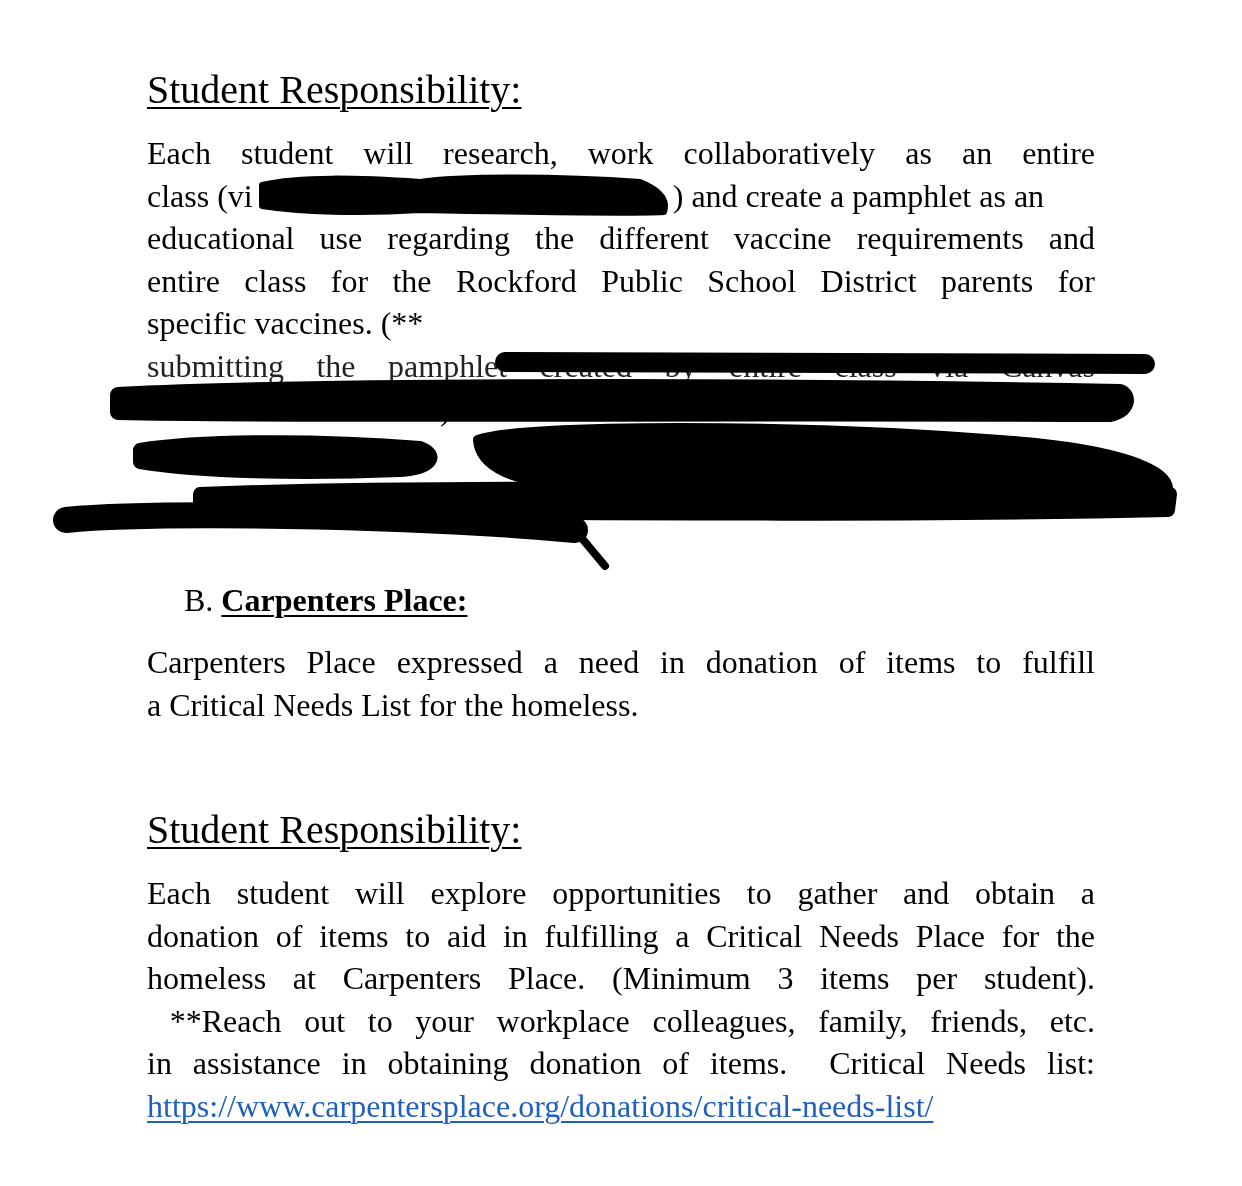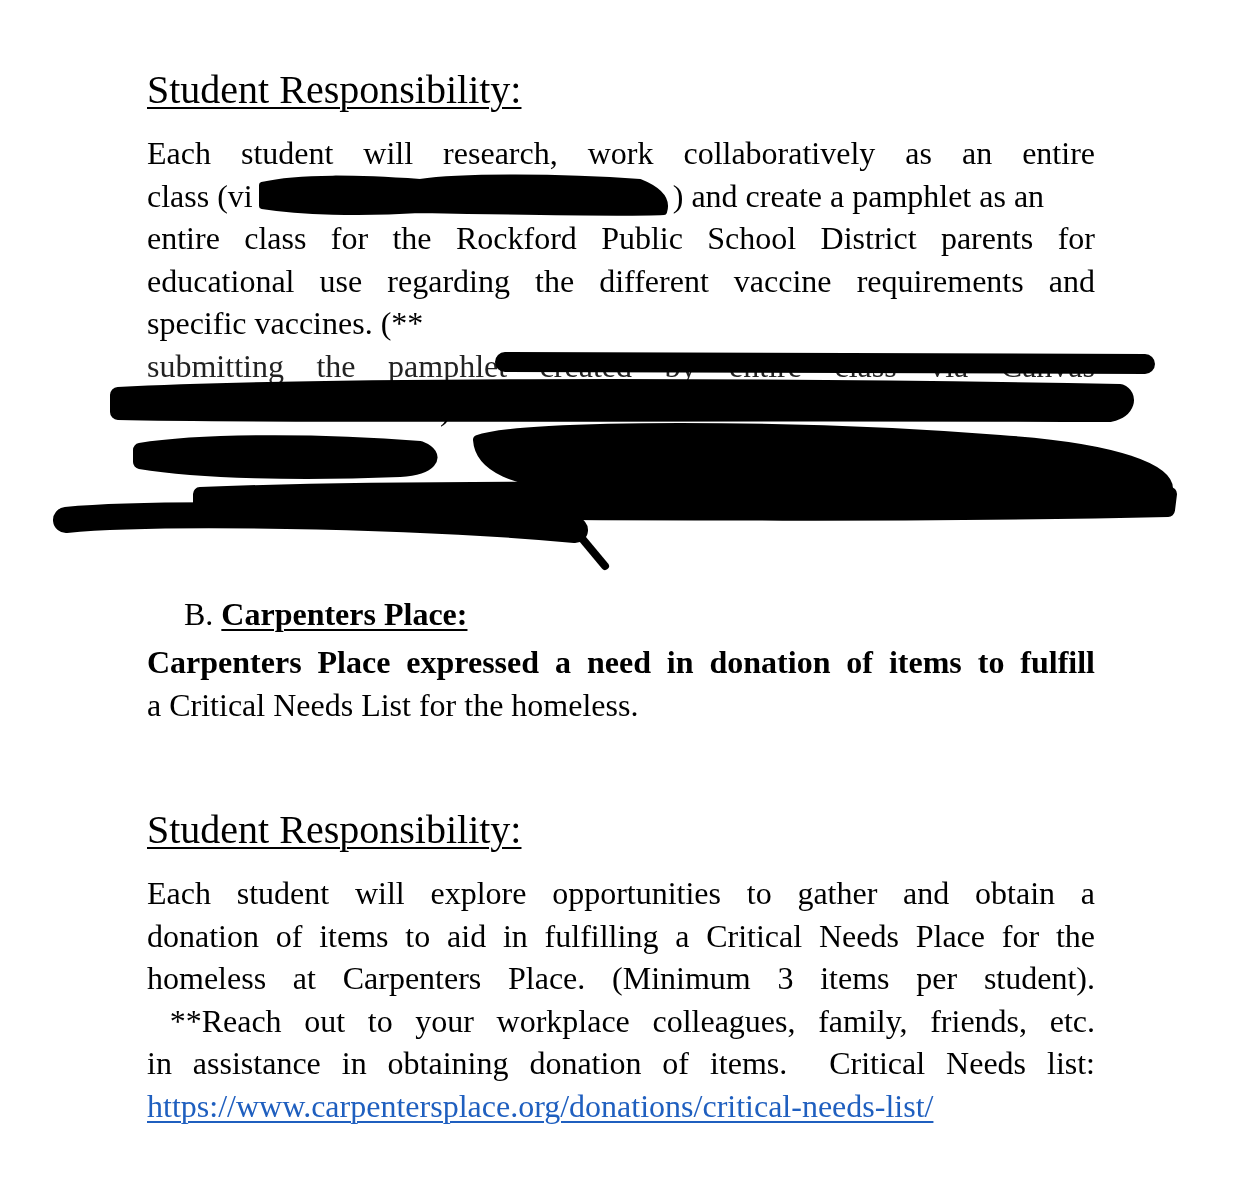--- a/index.html
+++ b/index.html
@@ -79,35 +79,35 @@
 
 <div class="page">
 
   <div class="heading" style="top:69px;">Student Responsibility:</div>
 
   <div class="para" style="top:132px;">
     <span class="line">Each student will research, work collaboratively as an entire</span>
     <span class="line" style="text-align-last:auto;">
       <span>class (vi</span><span style="display:inline-block;width:420px;"></span><span>) and create a pamphlet as an</span>
     </span>
+    <span class="line">educational use regarding the different vaccine requirements and</span>
     <span class="line">entire class for the Rockford Public School District parents for</span>
-    <span class="line">educational use regarding the different vaccine requirements and</span>
     <span class="line last">specific vaccines.   (**</span>
     <span class="line" style="color:#222;">submitting the pamphlet created by entire class via Canvas</span>
     <span class="line last"><span style="display:inline-block;width:270px;"></span><span>te).</span></span>
     <span class="line last">eng</span>
   </div>
 
-  <div class="sub-heading" style="top:579px;margin-top:14px;">
+  <div class="sub-heading" style="top:579px;">
     <span>B.</span>
     <span class="title">Carpenters Place:</span>
   </div>
 
   <div class="para" style="top:641px;">
-    <span class="line last" style="text-align-last:justify;font-weight:bold;">Carpenters Place expressed a need in donation of items to fulfill</span>
+    <span class="line last" style="text-align-last:justify;">Carpenters Place expressed a need in donation of items to fulfill</span>
     <span class="line last">a Critical Needs List for the homeless.</span>
   </div>
 
   <div class="heading" style="top:809px;">Student Responsibility:</div>
 
   <div class="para" style="top:872px;">
     <span class="line">Each student will explore opportunities to gather and obtain a</span>
     <span class="line">donation of items to aid in fulfilling a Critical Needs Place for the</span>
     <span class="line">homeless at Carpenters Place. (Minimum 3 items per student).</span>
     <span class="line" style="white-space:pre;"> **Reach out to your workplace colleagues, family, friends, etc.</span>

